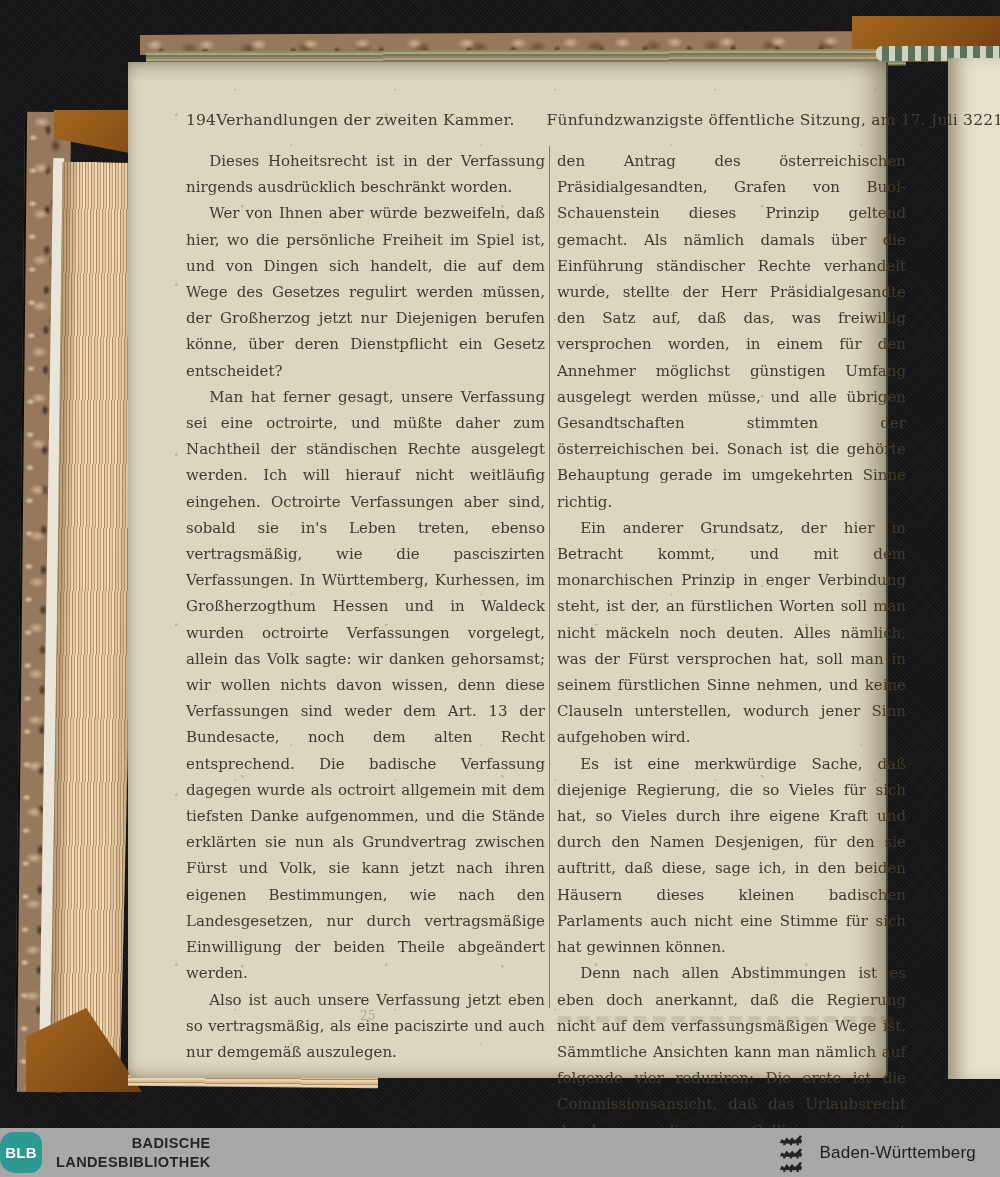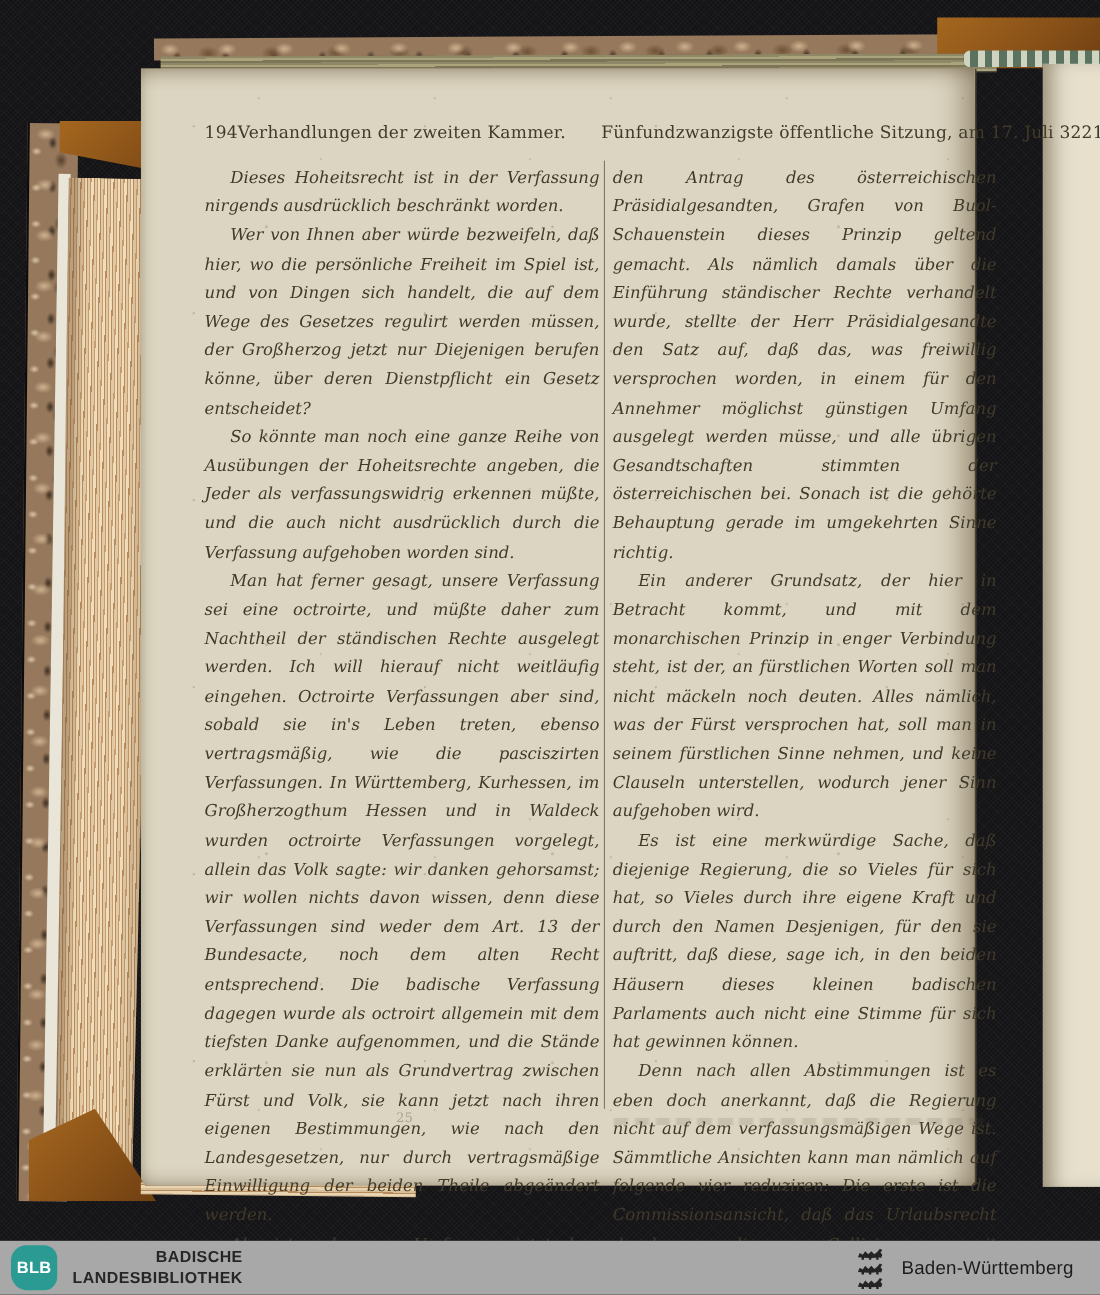--- a/index.html
+++ b/index.html
@@ -73,32 +73,32 @@
   #page-header { left:58px; top:49px; width:724px; display:flex; align-items:baseline;
     font-size:15.5px; letter-spacing:.2px; }
   #page-number { width:46px; }
   #running-title { flex:1; display:flex; justify-content:center; gap:32px; white-space:nowrap; }
 
   #column-divider { left:421px; top:84px; width:1px; height:862px; background:#5f5844; opacity:.75; }
 
   .text-col { top:86px; font-size:15px; line-height:26.2px; text-align:justify; }
   #col-left  { left:58px;  width:359px; }
   #col-right { left:429px; width:349px; }
-  .text-col p { margin:0; text-indent:1.55em;font-style:italic; }
+  .text-col p { margin:0; text-indent:1.55em; }
   .text-col p.cont { text-indent:0; }
 
   #signature-mark { left:232px; top:947px; font-size:12px; color:rgba(92,82,56,.38); }
   #bleedthrough { left:430px; top:953px; width:340px; height:9px; opacity:.16; filter:blur(1px);
     transform:scaleY(.72);
     background:repeating-linear-gradient(90deg,#5f5640 0 13px, transparent 13px 19px); }
 
   
   #footer-bar { left:0; top:1128px; width:1000px; height:49px; background:#a8a8a8;
     display:flex; align-items:center; font-family:"Liberation Sans", sans-serif; }
-  #blb-logo-group { display:flex; align-items:center; margin-left:10px; cursor:pointer; }
+  #blb-logo-group { display:flex; align-items:center; cursor:pointer; }
   #blb-badge { width:42px; height:41px; background:#2a9a92; border-radius:14px 12px 12px 15px;
     display:flex; align-items:center; justify-content:center;
     color:#ffffff; font-weight:bold; font-size:15px; letter-spacing:.3px; }
   #library-name { margin-left:14px; font-weight:bold; font-size:14.5px; line-height:1.28;
     letter-spacing:.4px; color:#262626;text-align:right; }
   #bw-logo-group { margin-left:auto; margin-right:24px; display:flex; align-items:center; gap:11px; cursor:pointer; }
   #bw-lions { width:36px; height:40px; }
   #bw-label { font-size:17px; color:#1c1c1c; letter-spacing:.2px; }
 </style>
 </head>
@@ -123,21 +123,20 @@
       <span>Verhandlungen der zweiten Kammer.</span>
       <span>Fünfundzwanzigste öffentliche Sitzung, am 17. Juli 3221.</span>
     </span>
   </div>
 
   <div class="abs" id="column-divider"></div>
 
   <div class="abs print text-col" id="col-left">
     <p>Dieses Hoheitsrecht ist in der Verfassung nirgends ausdrücklich beschränkt worden.</p>
     <p>Wer von Ihnen aber würde bezweifeln, daß hier, wo die persönliche Freiheit im Spiel ist, und von Dingen sich handelt, die auf dem Wege des Gesetzes regulirt werden müssen, der Großherzog jetzt nur Diejenigen berufen könne, über deren Dienstpflicht ein Gesetz entscheidet?</p>
-    <p>So könnte man noch eine ganze Reihe von Ausübungen der Hoheitsrechte angeben, die Jeder als verfassungswidrig erkennen müßte, und die auch nicht ausdrücklich durch die Verfassung aufgehoben worden sind.</p>
     <p>Man hat ferner gesagt, unsere Verfassung sei eine octroirte, und müßte daher zum Nachtheil der ständischen Rechte ausgelegt werden. Ich will hierauf nicht weitläufig eingehen. Octroirte Verfassungen aber sind, sobald sie in's Leben treten, ebenso vertragsmäßig, wie die pasciszirten Verfassungen. In Württemberg, Kurhessen, im Großherzogthum Hessen und in Waldeck wurden octroirte Verfassungen vorgelegt, allein das Volk sagte: wir danken gehorsamst; wir wollen nichts davon wissen, denn diese Verfassungen sind weder dem Art. 13 der Bundesacte, noch dem alten Recht entsprechend. Die badische Verfassung dagegen wurde als octroirt allgemein mit dem tiefsten Danke aufgenommen, und die Stände erklärten sie nun als Grundvertrag zwischen Fürst und Volk, sie kann jetzt nach ihren eigenen Bestimmungen, wie nach den Landesgesetzen, nur durch vertragsmäßige Einwilligung der beiden Theile abgeändert werden.</p>
     <p>Also ist auch unsere Verfassung jetzt eben so vertragsmäßig, als eine paciszirte und auch nur demgemäß auszulegen.</p>
 
     <p></p>
   </div>
 
   <div class="abs print text-col" id="col-right">
     <p class="cont">den Antrag des österreichischen Präsidialgesandten, Grafen von Buol-Schauenstein dieses Prinzip geltend gemacht. Als nämlich damals über die Einführung ständischer Rechte verhandelt wurde, stellte der Herr Präsidialgesandte den Satz auf, daß das, was freiwillig versprochen worden, in einem für den Annehmer möglichst günstigen Umfang ausgelegt werden müsse, und alle übrigen Gesandtschaften stimmten der österreichischen bei. Sonach ist die gehörte Behauptung gerade im umgekehrten Sinne richtig.</p>
     <p>Ein anderer Grundsatz, der hier in Betracht kommt, und mit dem monarchischen Prinzip in enger Verbindung steht, ist der, an fürstlichen Worten soll man nicht mäckeln noch deuten. Alles nämlich, was der Fürst versprochen hat, soll man in seinem fürstlichen Sinne nehmen, und keine Clauseln unterstellen, wodurch jener Sinn aufgehoben wird.</p>
     <p>Es ist eine merkwürdige Sache, daß diejenige Regierung, die so Vieles für sich hat, so Vieles durch ihre eigene Kraft und durch den Namen Desjenigen, für den sie auftritt, daß diese, sage ich, in den beiden Häusern dieses kleinen badischen Parlaments auch nicht eine Stimme für sich hat gewinnen können.</p>

